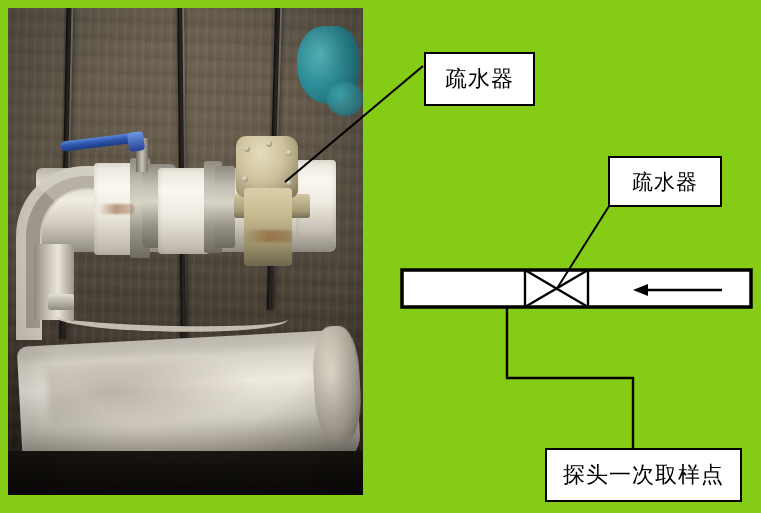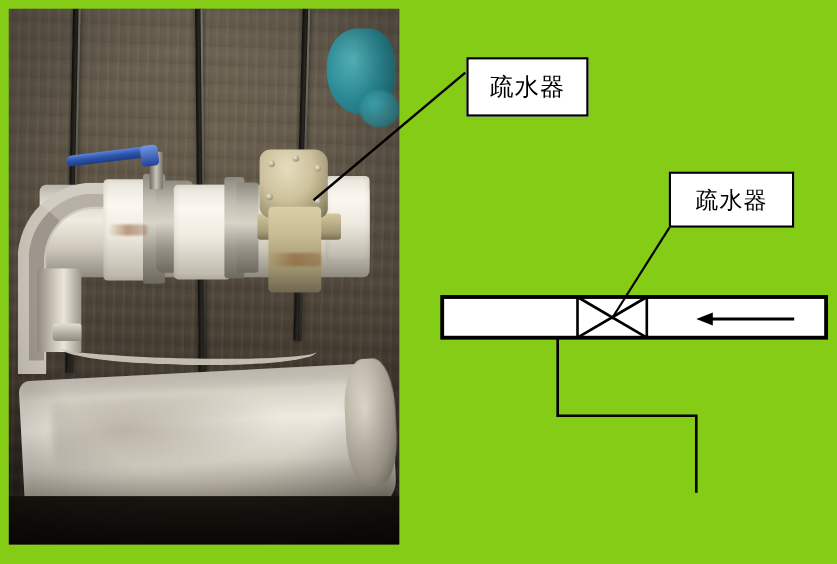--- a/index.html
+++ b/index.html
@@ -328,14 +328,17 @@
   </div>
 
   <div class="lbl-box" id="label-trap-photo">
     <span class="lbl-text">疏水器</span>
   </div>
 
   <div class="lbl-box" id="label-trap-diag">
     <span class="lbl-text">疏水器</span>
   </div>
 
+  <div class="lbl-box" id="label-sample">
+    <span class="lbl-text">探头一次取样点</span>
+  </div>
 
 </div>
 
 </body></html>

